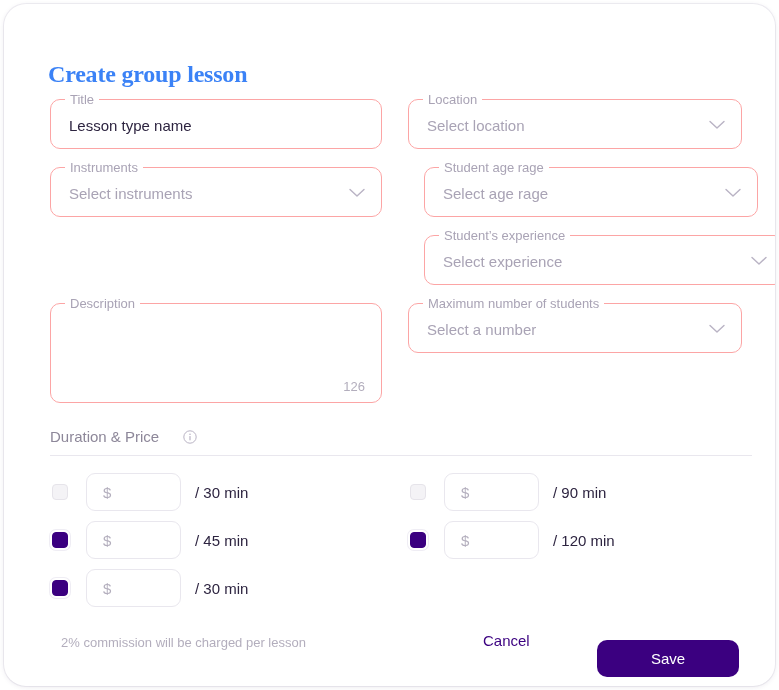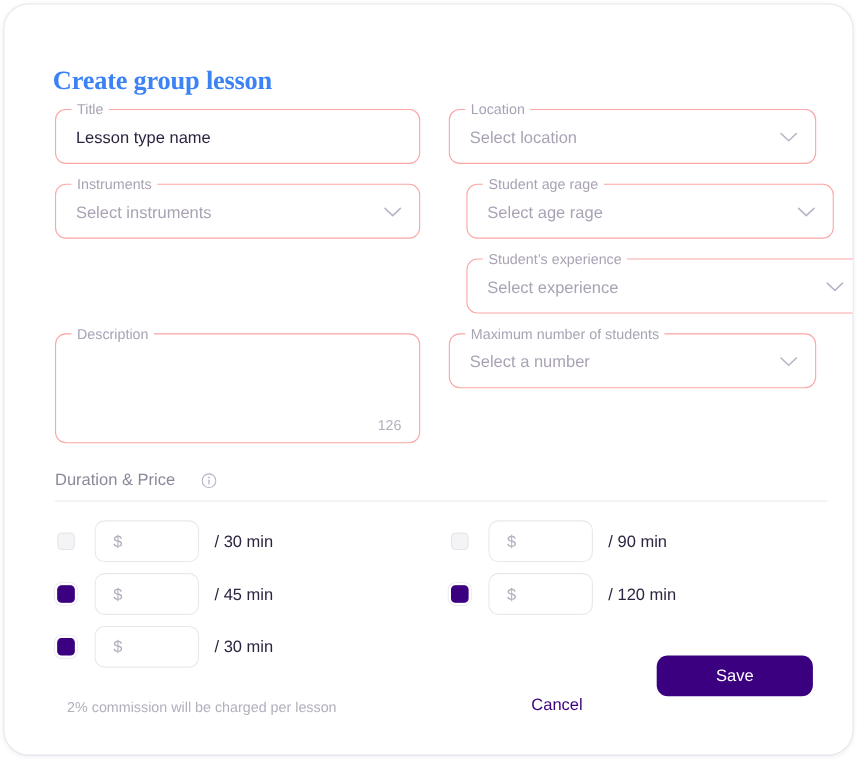--- a/index.html
+++ b/index.html
@@ -181,21 +181,21 @@
     color: #3b0080;
     background: none;
     border: none;
     padding: 0;
     cursor: pointer;
     font-family: "Liberation Sans", sans-serif;
   }
   .save-btn {
     position: absolute;
     left: 593px;
-    top: 592px;
+    top: 636px;
     width: 142px;
     height: 37px;
     border: none;
     border-radius: 10px;
     background: #3b0080;
     color: #ffffff;
     font-size: 15px;
     cursor: pointer;
     font-family: "Liberation Sans", sans-serif;
   }

